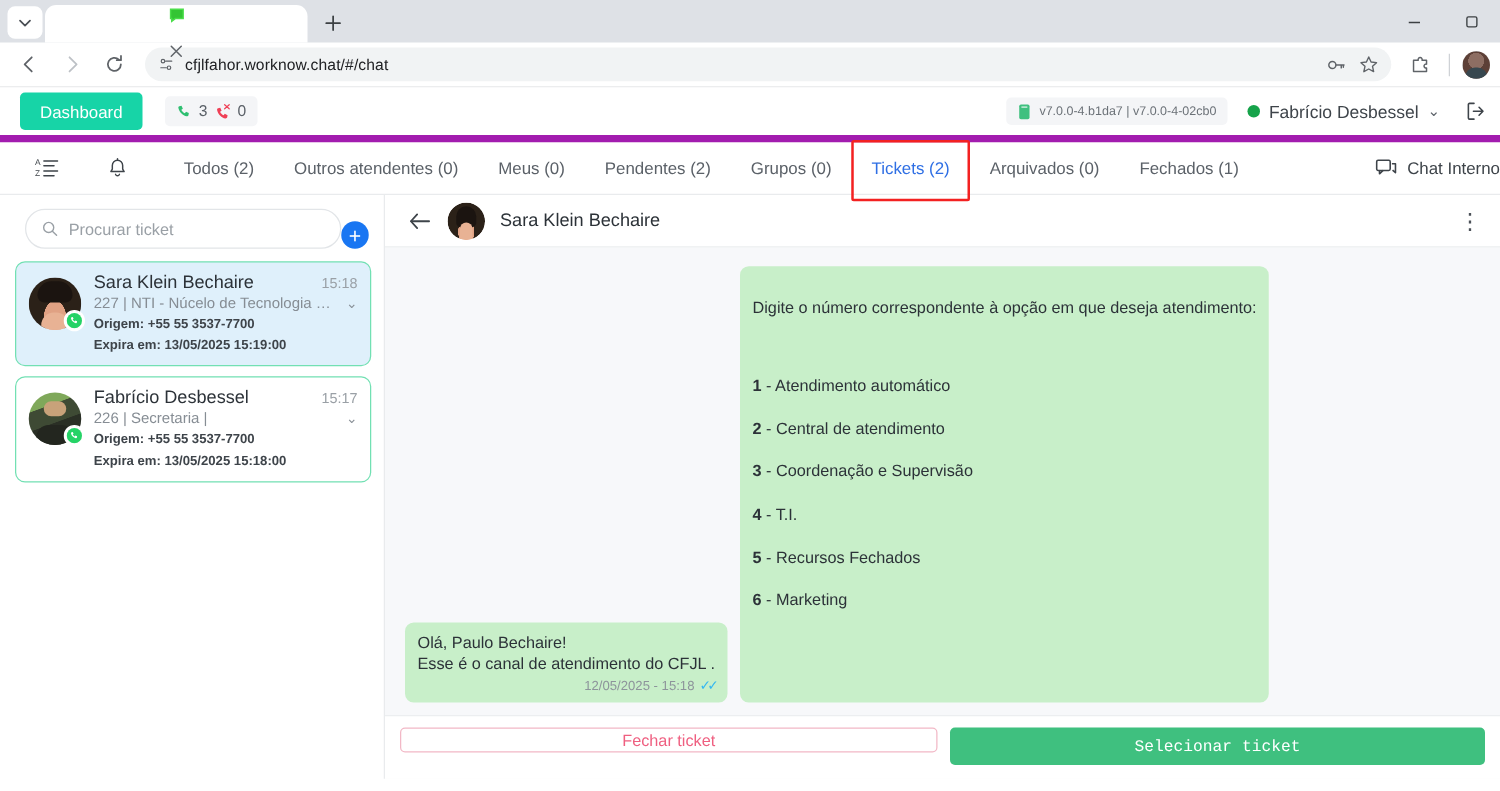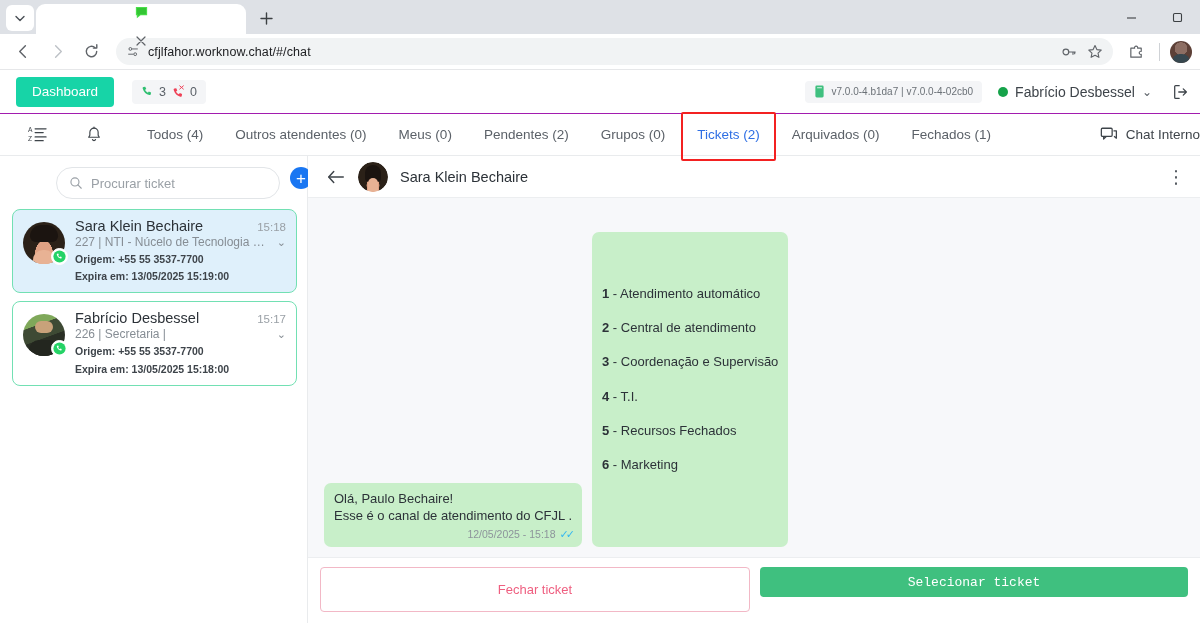--- a/index.html
+++ b/index.html
@@ -79,21 +79,21 @@
     overflow: hidden; position: relative;
   }
   .profile-avatar::after {
     content:''; position:absolute; left:2px; right:2px; bottom:0; height:9px;
     background:#37474f; border-radius: 8px 8px 0 0;
   }
 
   
   .app-topbar {
     height: 44px; background: #ffffff; display: flex; align-items: center;
-    padding: 0 10px 0 16px; border-bottom: 1px solid #a21caf;
+    padding: 0 10px 0 16px; border-bottom: 6px solid #a21caf;
   }
   .dashboard-btn {
     background: #17d4a7; color: #ffffff; border: none; border-radius: 4px;
     height: 30px; padding: 0 16px; font-size: 13.5px; cursor: pointer;
     font-family: "Liberation Sans", sans-serif;
   }
   .call-counters {
     display: flex; align-items: center; gap: 6px; margin-left: 18px;
     background: #f4f5f7; border-radius: 4px; height: 24px; padding: 0 9px;
   }
@@ -132,21 +132,21 @@
     gap: 8px; padding-right: 0px; font-size: 13.5px; color: #3e444a; cursor: pointer;}
 
   
   .main { display: flex; height: 467px; }
 
   
   .sidebar {
     width: 308px; flex: 0 0 308px; background: #ffffff;
     border-right: 1px solid #e9ebed; display: flex; flex-direction: column;
   }
-  .search-row { display: flex; align-items: flex-start; gap: 10px; padding: 11px 12px 8px 20px; margin-left: 36px; }
+  .search-row { display: flex; align-items: flex-end; gap: 0; padding: 11px 12px 8px 20px; }
   .search-box {
     flex: 1; height: 32px; border: 1px solid #e2e5e8; border-radius: 18px;
     display: flex; align-items: center; gap: 8px; padding: 0 12px;
   }
   .search-input {
     border: none; outline: none; flex: 1; font-size: 13px; color: #3e444a;
     background: transparent; font-family: "Liberation Sans", sans-serif;
   }
   .search-input::placeholder { color: #9aa0a6; }
   .add-btn {
@@ -224,21 +224,21 @@
   .msg-meta { display: flex; align-items: center; justify-content: flex-end;
     gap: 4px; font-size: 10.5px; color: #8d949b; margin-top: 3px; }
   .check { color: #34b7f1; font-size: 11px; letter-spacing: -3px; }
   b { font-weight: bold; }
 
   .chat-actions {
     display: flex; gap: 10px; padding: 9px 12px 11px 12px; background: #ffffff;
     border-top: 1px solid #eceef0;
   }
   .btn-close-ticket {
-    flex: 1; height: 45px; background: #ffffff; border: 1px solid #f2b8c6;
+    flex: 1; height: 20px; background: #ffffff; border: 1px solid #f2b8c6;
     color: #ef5f80; border-radius: 4px; font-size: 13px; cursor: pointer;
     font-family: "Liberation Sans", sans-serif;
   }
   .btn-select-ticket {
     flex: 1; height: 30px; background: #3fc07f; border: none; color: #ffffff;
     border-radius: 4px; font-size: 13px; cursor: pointer;
     font-family: Liberation Mono, monospace;
   }
 
   
@@ -399,21 +399,21 @@
     <span class="tabs-icon">
       <svg width="18" height="18" viewBox="0 0 20 20">
           <path d="M10 2.4 a4.6 4.6 0 0 1 4.6 4.6 v3.3 l1.3 2.2 H4.1 l1.3-2.2 V7 A4.6 4.6 0 0 1 10 2.4 Z" fill="none" stroke="currentColor" stroke-width="1.3" stroke-linejoin="round"></path>
           <path d="M8.3 15 a1.8 1.8 0 0 0 3.4 0" fill="none" stroke="currentColor" stroke-width="1.3" stroke-linecap="round"></path>
           <path d="M10 1.2 V2.4" stroke="currentColor" stroke-width="1.3" stroke-linecap="round"></path>
         </svg>
     </span>
   </div>
 
   <div class="tabs-list">
-    <div class="tab-item">Todos (4)</div>
+    <div class="tab-item">Todos (2)</div>
     <div class="tab-item">Outros atendentes (0)</div>
     <div class="tab-item">Meus (0)</div>
     <div class="tab-item">Pendentes (2)</div>
     <div class="tab-item">Grupos (0)</div>
     <div class="tab-highlight">
       <div class="tab-item active">Tickets (2)</div>
     </div>
     <div class="tab-item">Arquivados (0)</div>
     <div class="tab-item">Fechados (1)</div>
   </div>
@@ -520,20 +520,21 @@
         <div class="msg-text">Olá, Paulo Bechaire!
 Esse é o canal de atendimento do CFJL .</div>
         <div class="msg-meta">
           <span>12/05/2025 - 15:18</span>
           <span class="check">✓✓</span>
         </div>
       </div>
 
       <div class="msg out wide">
         <div class="msg-text">
+          <div>Digite o número correspondente à opção em que deseja atendimento:</div>
           <div style="height:11px"></div>
           <div><b>1</b><span> - Atendimento automático</span></div>
           <div><b>2</b><span> - Central de atendimento</span></div>
           <div><b>3</b><span> - Coordenação e Supervisão</span></div>
           <div><b>4</b><span> - T.I.</span></div>
           <div><b>5</b><span> - Recursos Fechados</span></div>
           <div><b>6</b><span> - Marketing</span></div>
           
           
           

